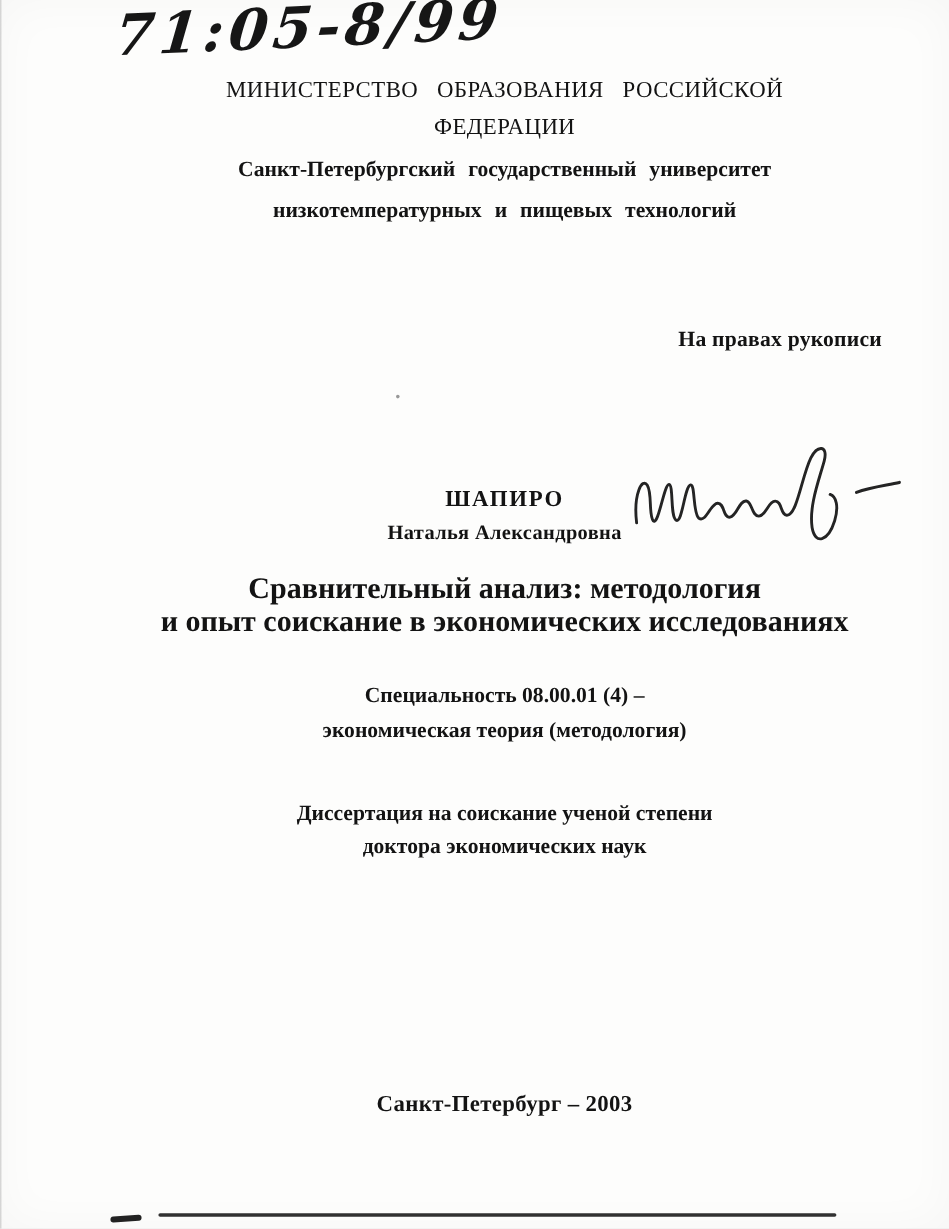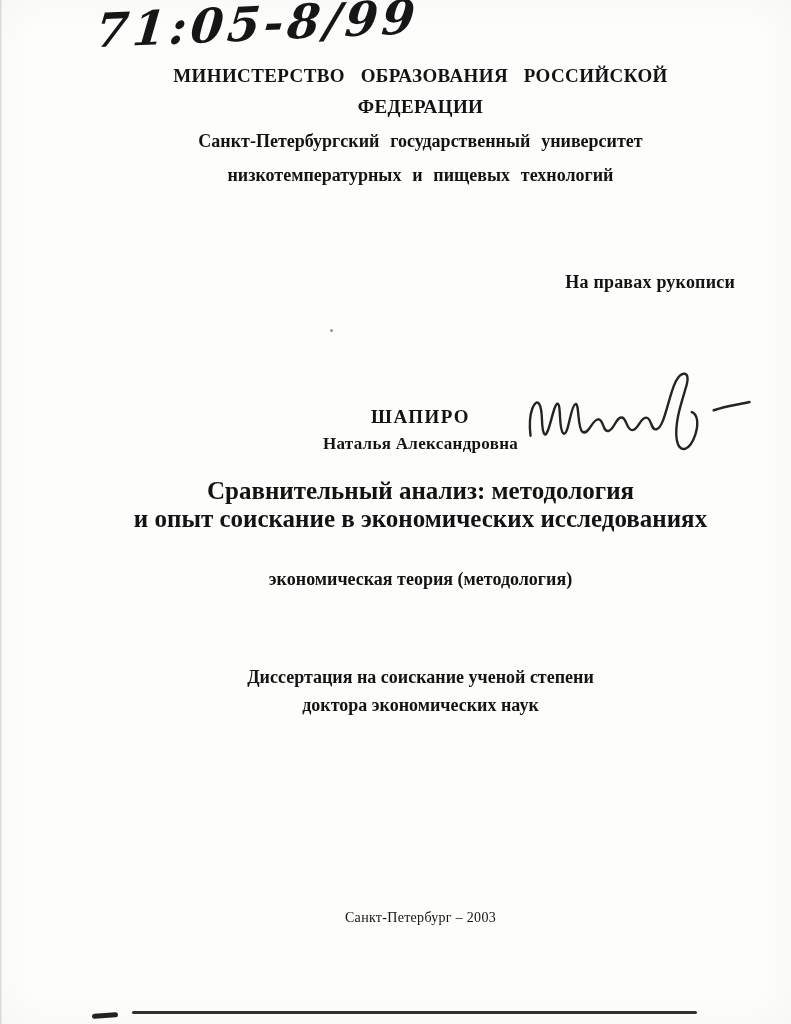--- a/index.html
+++ b/index.html
@@ -33,21 +33,21 @@
     font-size: 47px;
     font-weight: bold;
     letter-spacing: 4px;
     transform: rotate(-2.5deg) skewX(-8deg);
     color: #161616;
     white-space: nowrap;
   }
   .ministry {
     top: 60px;
     font-size: 19px;
-    font-weight: bold;
+    font-weight: normal;
     line-height: 31px;
     word-spacing: 0.55em;
     letter-spacing: 0.4px;
   }
   .university {
     top: 124px;
     font-size: 18px;
     font-weight: bold;
     line-height: 34px;
     word-spacing: 0.35em;
@@ -97,22 +97,22 @@
     line-height: 29px;
   }
   .dissertation-block {
     top: 663px;
     font-size: 18px;
     font-weight: bold;
     line-height: 28px;
   }
   .city-year {
     top: 910px;
-    font-size: 14px;
-    font-weight: normal;
+    font-size: 19px;
+    font-weight: bold;
     letter-spacing: 0.3px;
   }
   .scan-line-bottom {
     position: absolute;
     left: 132px;
     top: 1011px;
     width: 565px;
     height: 3px;
     background: #1b1b1b;
     border-radius: 2px;
@@ -192,20 +192,21 @@
              C 183 56 181 48 176 46" fill="none" stroke="#242424" stroke-width="2.4" stroke-linecap="round" stroke-linejoin="round"></path>
     <path d="M 198 45 C 210 41 224 40 234 38" fill="none" stroke="#242424" stroke-width="2.6" stroke-linecap="round"></path>
   </svg>
 
   <div class="centered title-block">
     <div>Сравнительный анализ: методология</div>
     <div>и опыт соискание в экономических исследованиях</div>
   </div>
 
   <div class="centered specialty-block">
+    <div>Специальность 08.00.01 (4) –</div>
     <div>экономическая теория (методология)</div>
   </div>
 
   <div class="centered dissertation-block">
     <div>Диссертация на соискание ученой степени</div>
     <div>доктора экономических наук</div>
   </div>
 
   <div class="centered city-year">Санкт-Петербург – 2003</div>
 

